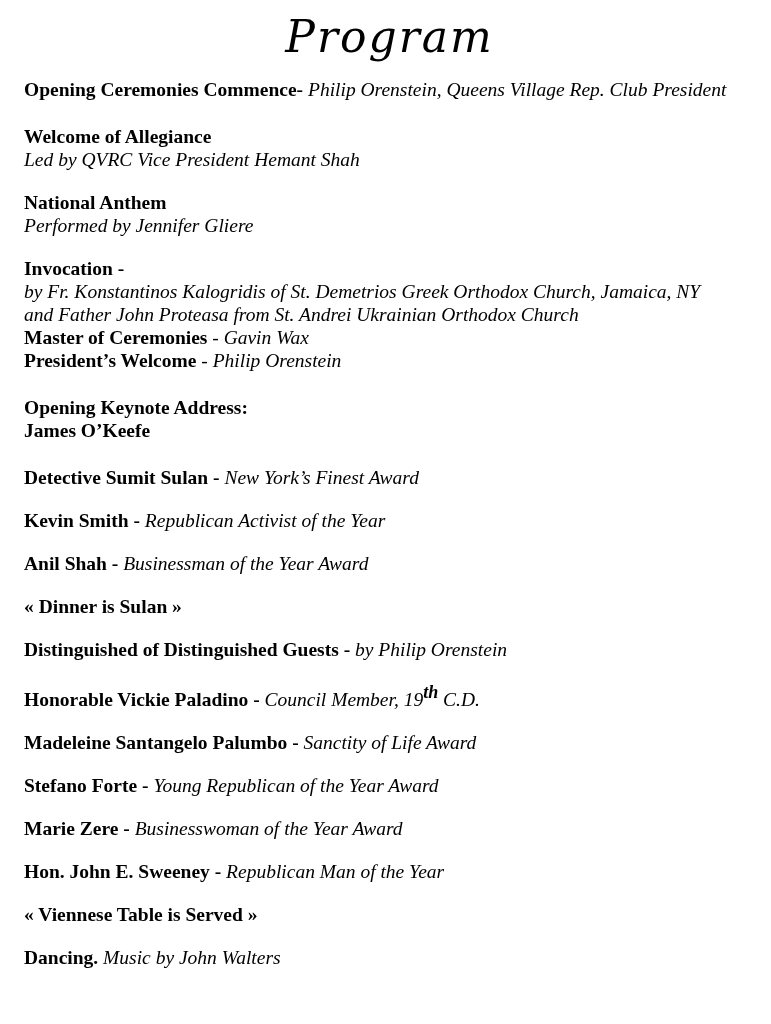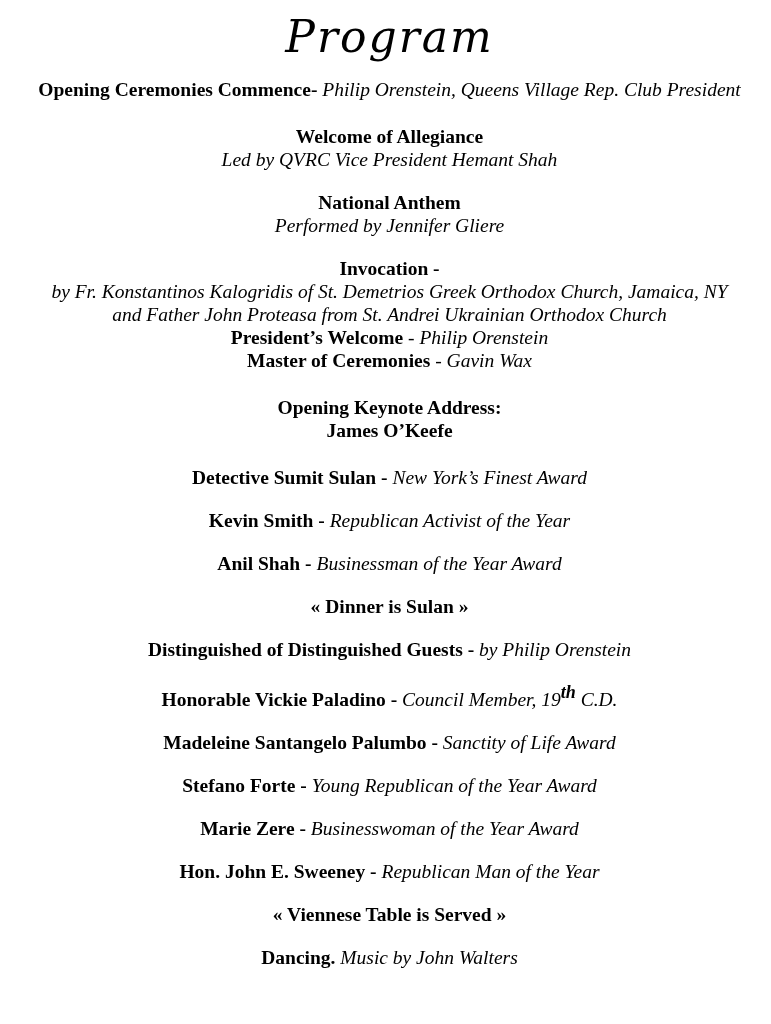--- a/index.html
+++ b/index.html
@@ -25,21 +25,20 @@
     text-align: center;
     font-family: "DejaVu Serif", "Liberation Serif", serif;
     font-style: italic;
     font-weight: 400;
     font-size: 44px;
     line-height: 1.05;
     letter-spacing: 2px;
     margin: 8px 0 6px 0;
   }
   .line {
-    text-align: center;
     font-size: 19.5px;
     line-height: 23px;
     margin: 0;
     white-space: nowrap;
   }
   .b { font-weight: bold; }
   .i { font-style: italic; }
   .bi { font-weight: normal; font-style: italic; }
   .sup { font-size: 18px; vertical-align: super; font-style: italic; font-weight: bold; }
   .gap-lg { height: 24px; }
@@ -90,25 +89,25 @@
     <p class="line">
       <span class="b">Invocation -</span>
     </p>
     <p class="line">
       <span class="i">by Fr. Konstantinos Kalogridis of St. Demetrios Greek Orthodox Church, Jamaica, NY</span>
     </p>
     <p class="line">
       <span class="i">and Father John Proteasa from St. Andrei Ukrainian Orthodox Church</span>
     </p>
     <p class="line">
+      <span class="b">Master of Ceremonies</span><span class="i"> - Gavin Wax</span>
+    </p>
+    <p class="line">
       <span class="b">President’s Welcome</span><span class="i"> - Philip Orenstein</span>
     </p>
-    <p class="line">
-      <span class="b">Master of Ceremonies</span><span class="i"> - Gavin Wax</span>
-    </p>
   </div>
 
   <div class="gap-lg"></div>
 
   <div class="block">
     <p class="line">
       <span class="b">Opening Keynote Address:</span>
     </p>
     <p class="line">
       <span class="b">James O’Keefe</span>

